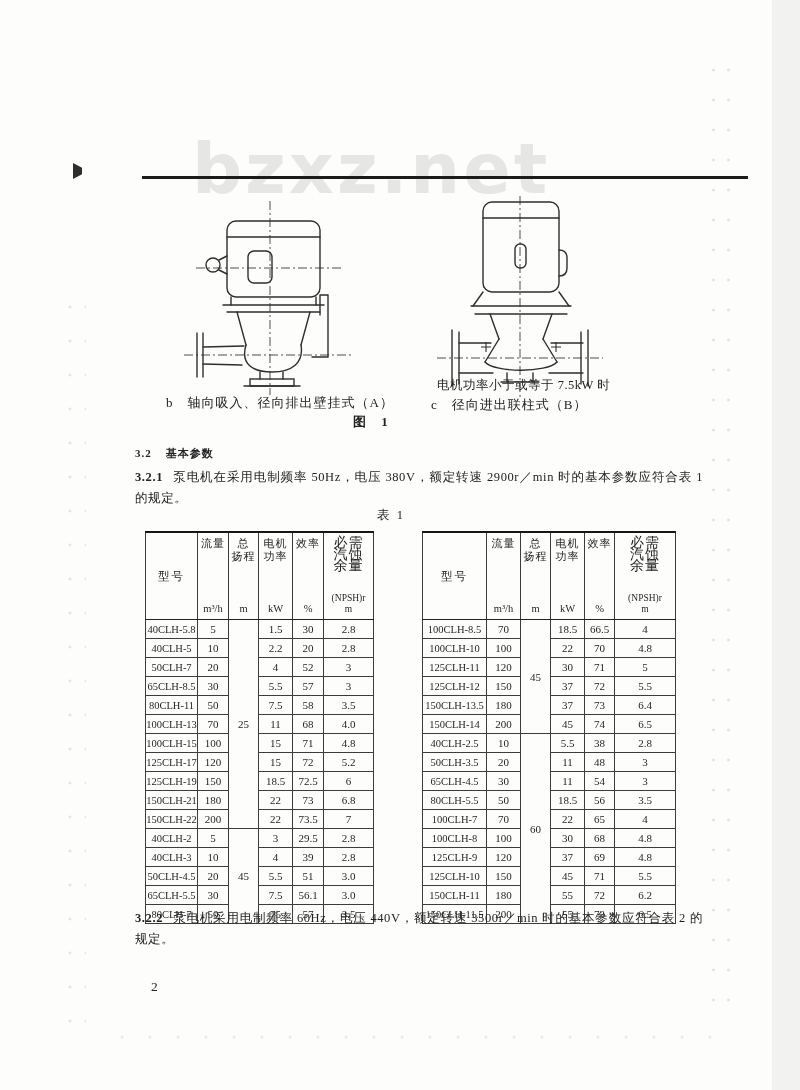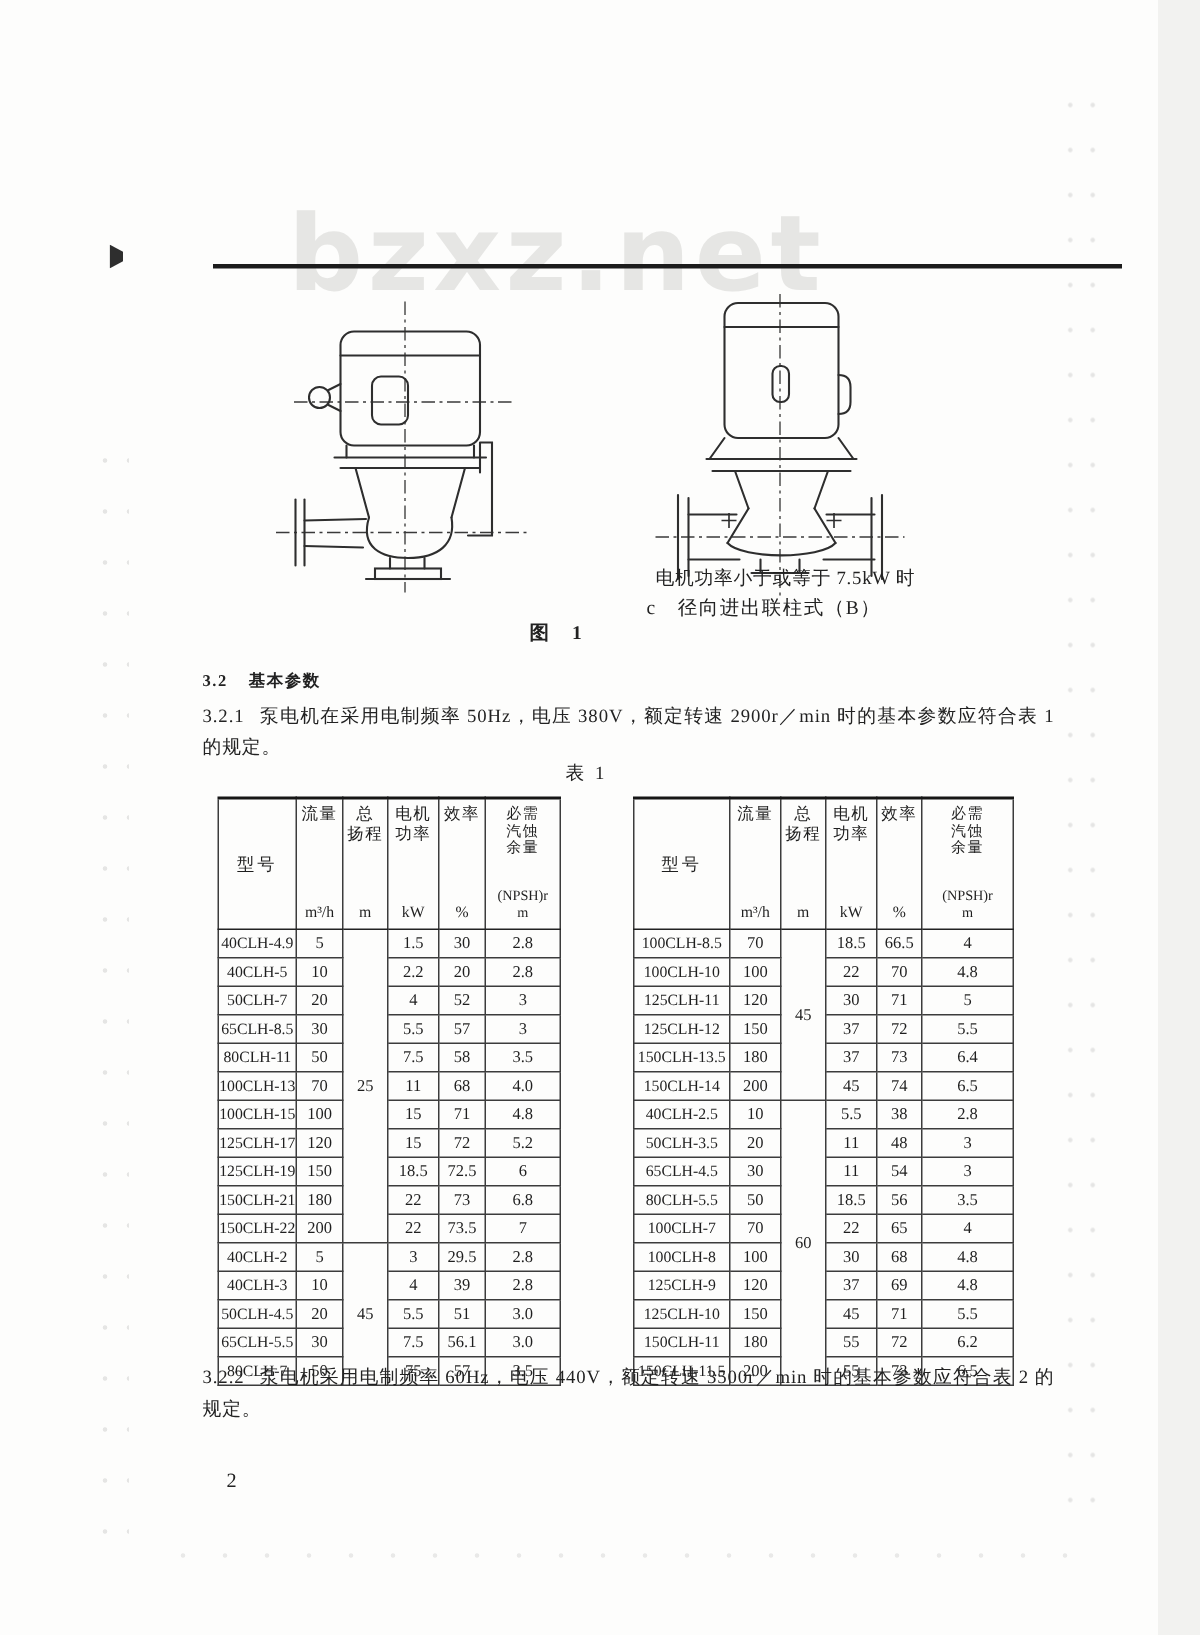--- a/index.html
+++ b/index.html
@@ -26,36 +26,36 @@
   .fig .thin{stroke:#2e2e2e;stroke-width:1.1;fill:none;}
   .fig .dashdot{stroke:#3a3a3a;stroke-width:0.9;fill:none;stroke-dasharray:9 3 2 3;}
   .cap{position:absolute;z-index:2;font-size:13px;letter-spacing:1px;white-space:nowrap;}
   .cap-note{position:absolute;z-index:2;font-size:12.5px;letter-spacing:0.5px;white-space:nowrap;}
   .fig-label{position:absolute;z-index:2;font-size:13px;font-weight:600;letter-spacing:6px;}
   
   .sec-head{position:absolute;left:135px;top:446px;z-index:2;font-size:11px;font-weight:bold;letter-spacing:1px;}
   .sec-head .num{margin-right:14px;}
   .clause{position:absolute;left:135px;width:568px;z-index:2;font-size:12.5px;line-height:20.5px;
           text-align:justify;letter-spacing:0.6px;}
-  .clause .num{font-weight:normal;margin-right:10px;}
+  .clause .num{font-weight:bold;margin-right:10px;}
   .tbl-label{position:absolute;left:377px;top:507px;z-index:2;font-size:12.5px;letter-spacing:2px;}
   .page-no{position:absolute;left:151px;top:979px;z-index:2;font-size:13.5px;}
   
   .ptable{position:absolute;top:531px;z-index:2;border-collapse:collapse;table-layout:fixed;
           border-top:2.5px solid #161616;border-bottom:1.6px solid #222;}
   .ptable th,.ptable td{border:1px solid #3c3c3c;padding:0;text-align:center;vertical-align:middle;
           font-weight:normal;color:#1f1f1f;}
   .ptable thead th{height:86px;border-bottom:1.6px solid #222;}
   .t-left{left:145px;}
   .t-right{left:422px;}
   .hwrap{display:flex;flex-direction:column;justify-content:space-between;height:78px;padding:4px 0;}
   .hname{font-size:11px;line-height:13px;white-space:pre-line;letter-spacing:1px;}
   .hunit{font-size:10.5px;line-height:12px;white-space:pre-line;}
   .th-model{font-size:11.5px;letter-spacing:2px;}
-  .npsh .hname{font-size:10px;line-height:11.5px;}
+  .npsh .hname{font-size:14px;line-height:11.5px;}
   .npsh .hunit{font-size:9.5px;line-height:11px;}
   .ptable td{height:18px;font-size:11px;}
   .ptable td.col-model{font-size:10.5px;}
   .ptable td.col-head{font-size:11px;}
 </style>
 </head>
 <body>
 
 <div class="page">
 
@@ -125,20 +125,21 @@
         <path d="M72,181 L72,190 M98,181 L98,190"></path>
         <line x1="66" y1="190" x2="104" y2="190"></line>
       </g>
       <g class="thin">
         <path d="M46,155 h10 M51,150 v10 M116,155 h10 M121,150 v10"></path>
       </g>
     </svg>
   </div>
 
   <div class="cap-note" style="left:437px;top:377px;">电机功率小于或等于 7.5kW 时</div>
+  <div class="cap" style="left:166px;top:394px;">b　轴向吸入、径向排出壁挂式（A）</div>
   <div class="cap" style="left:399px;top:396px;margin-left:32px;">c　径向进出联柱式（B）</div>
   <div class="fig-label" style="left:353px;top:413px;">图  1</div>
 
   <div class="sec-head">
     <span class="num">3.2</span><span>基本参数</span>
   </div>
 
   <div class="clause" style="top:467px;">
     <span class="num">3.2.1</span><span>泵电机在采用电制频率 50Hz，电压 380V，额定转速 2900r／min 时的基本参数应符合表 1 的规定。</span>
   </div>
@@ -189,21 +190,21 @@
 汽蚀
 余量</span>
               <span class="hunit">(NPSH)r
 m</span>
             </div>
           </th>
       </tr>
     </thead>
     <tbody id="tbody-left">
         <tr>
-          <td class="col-model">40CLH-4.9</td>
+          <td class="col-model">40CLH-5.8</td>
           <td class="col-num">5</td>
           <td class="col-head" rowspan="11">25</td>
           <td class="col-num">1.5</td>
           <td class="col-num">30</td>
           <td class="col-num">2.8</td>
         </tr>
         <tr>
           <td class="col-model">40CLH-5</td>
           <td class="col-num">10</td>
           <td class="col-num">2.2</td>

